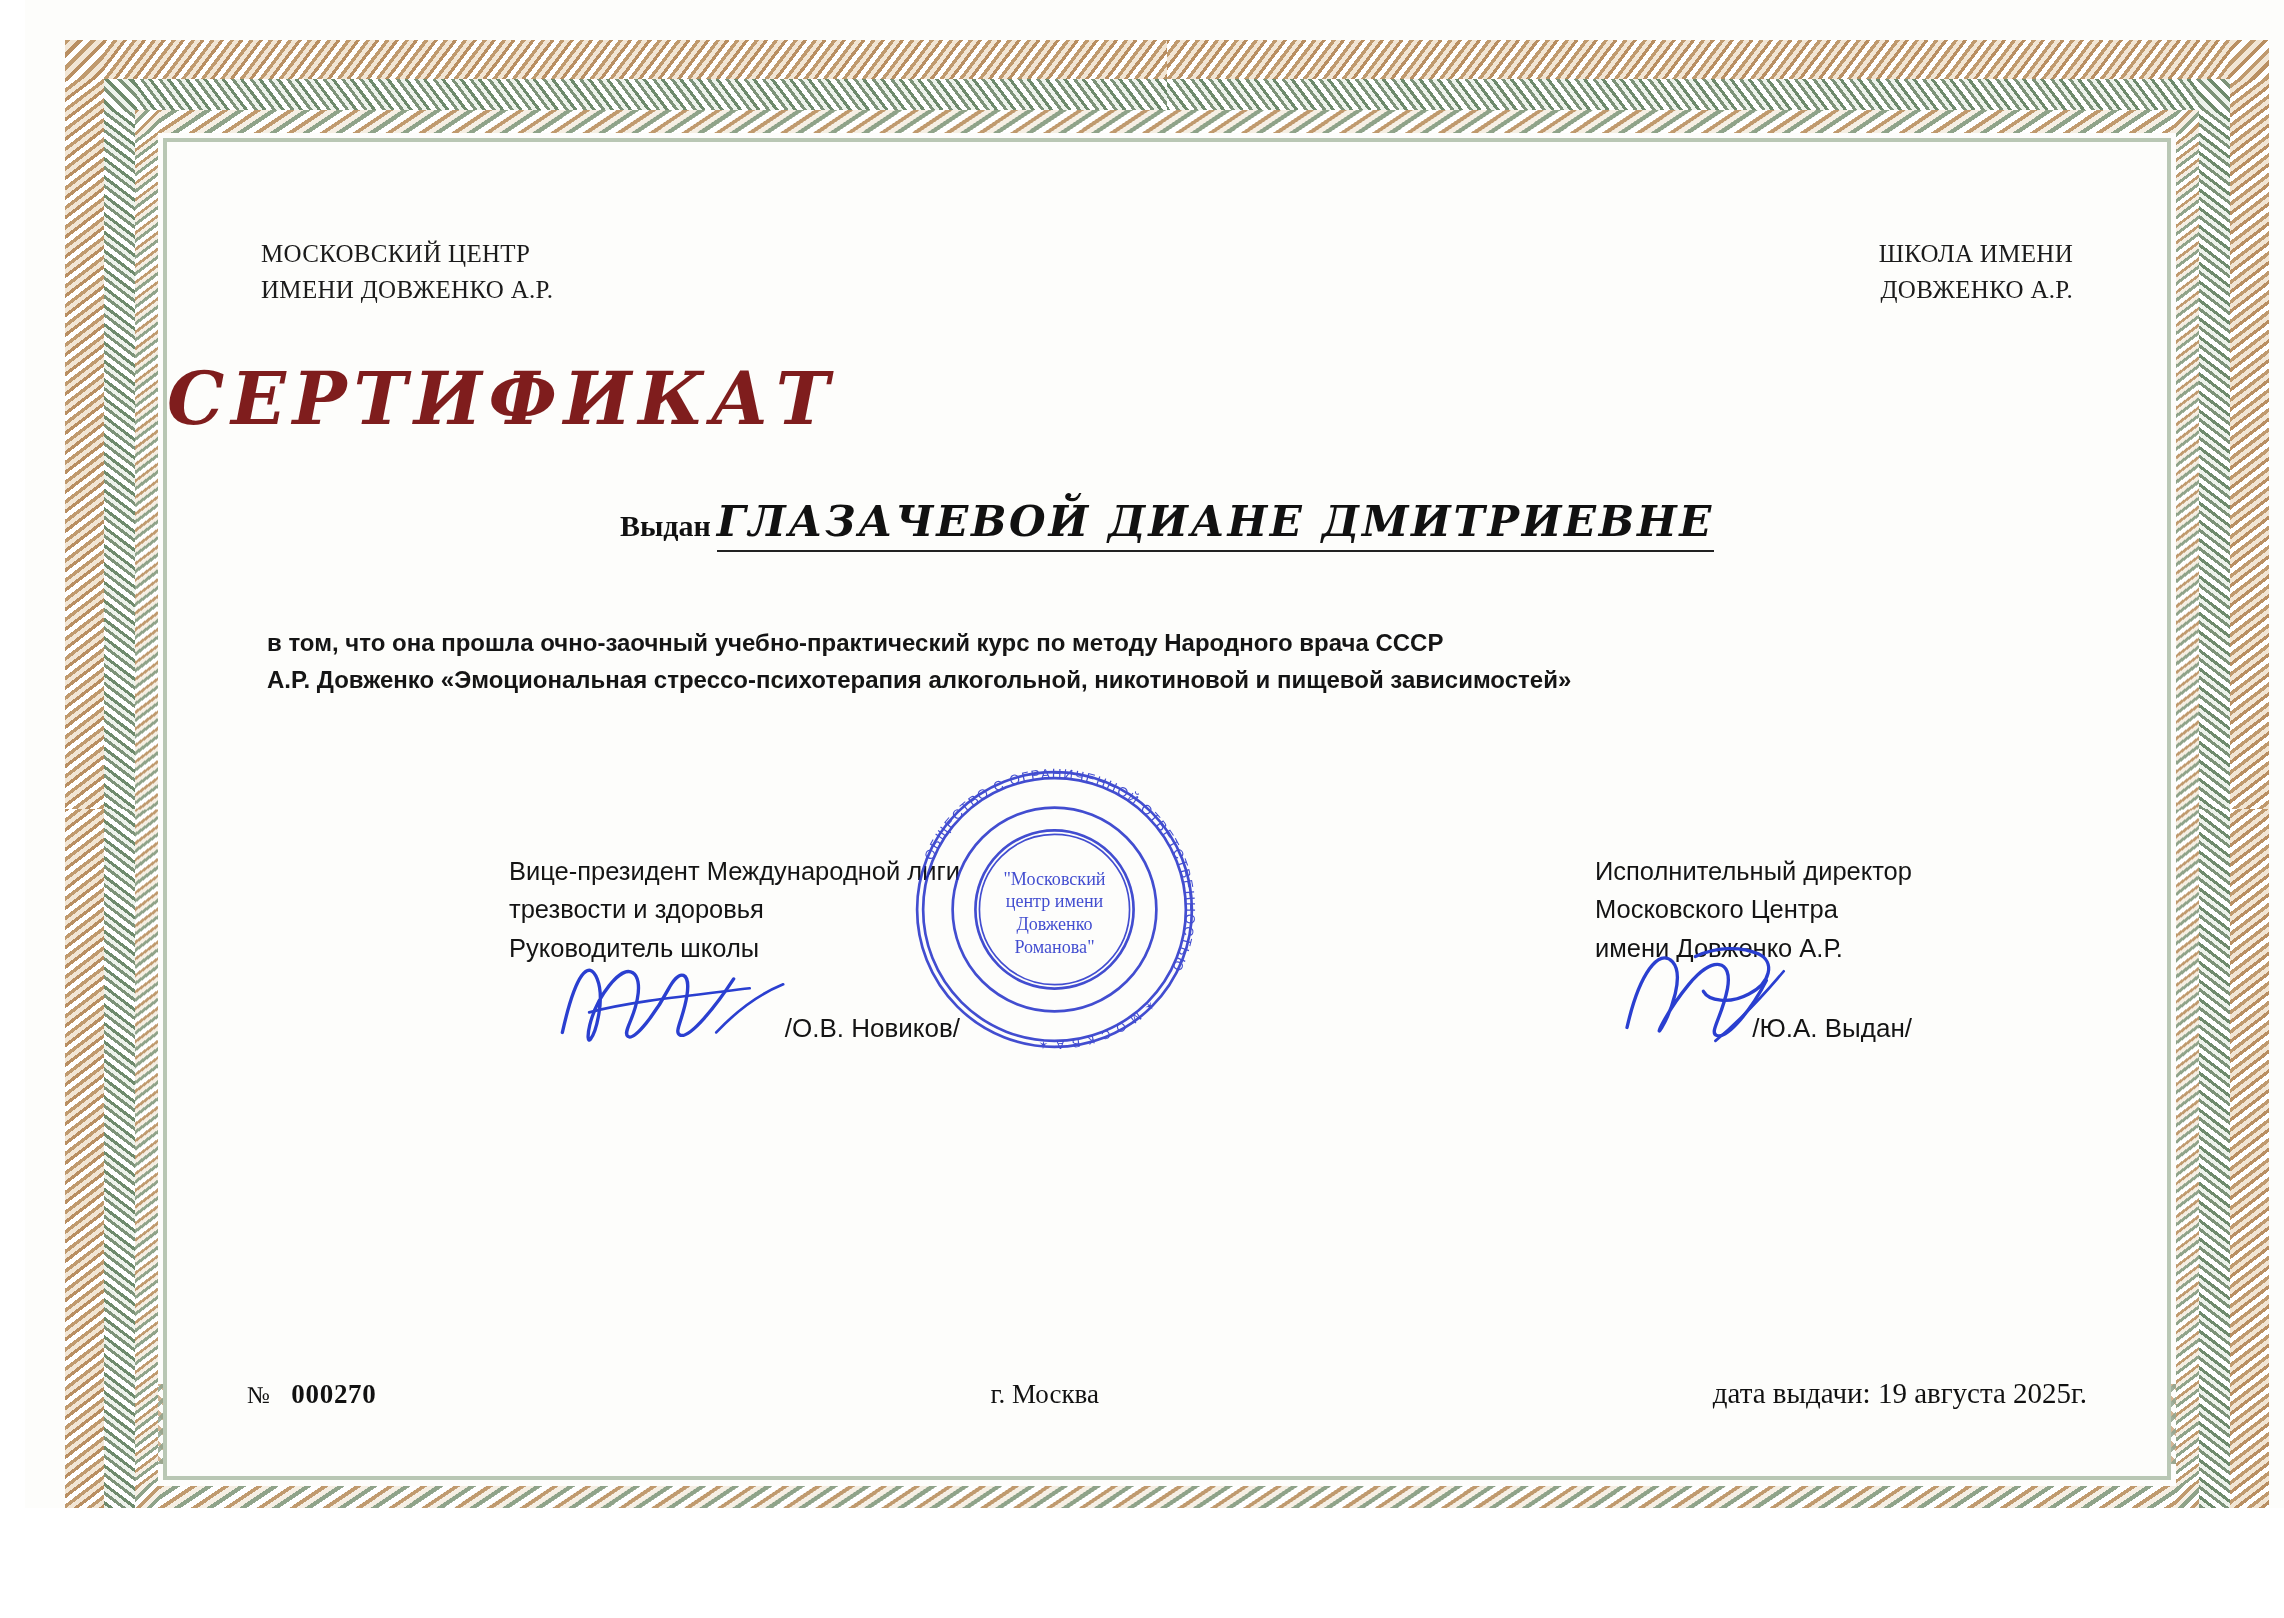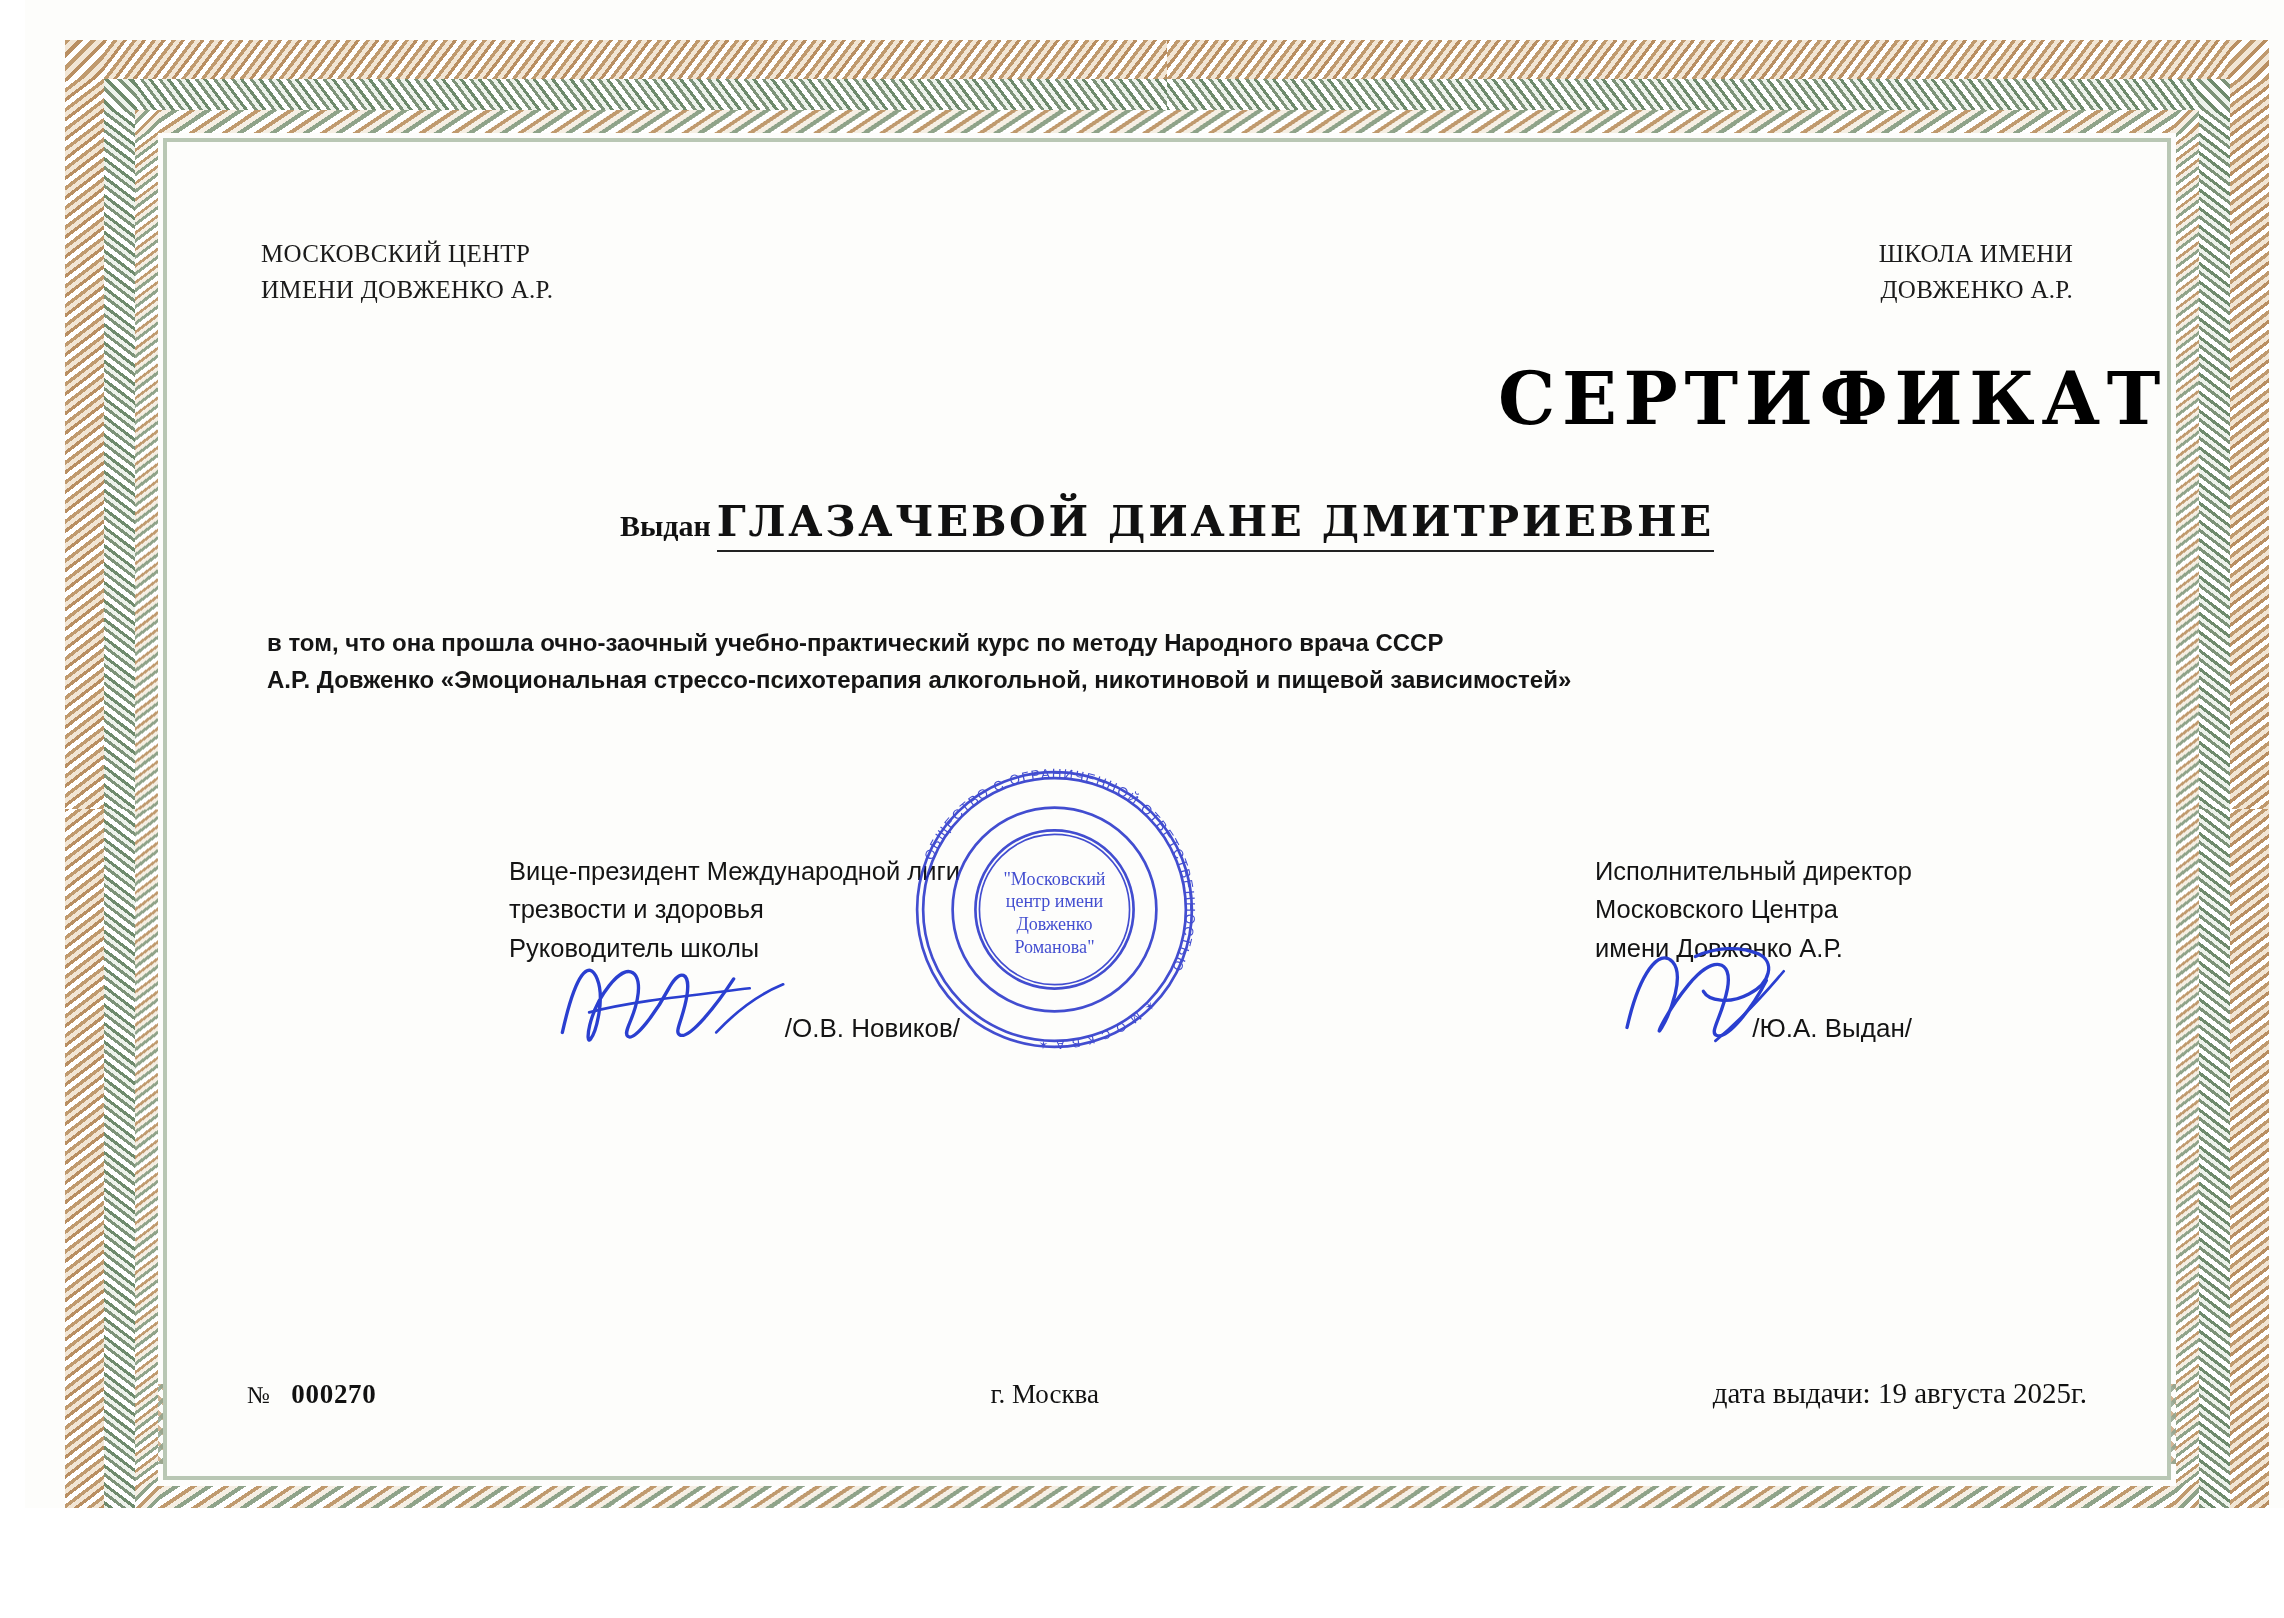--- a/index.html
+++ b/index.html
@@ -155,45 +155,47 @@
     color: #1b1b1b;
     letter-spacing: 0.3px;
   }
   .org-right { text-align: right; }
 
   .title {
     position: absolute;
     top: 214px;
     left: 0;
     width: 100%;
-    text-align: right;
+    text-align: left;
     font-family: "DejaVu Serif", serif;
+    font-style: italic;
     font-weight: 700;
     font-size: 72px;
     letter-spacing: 6.7px;
-    color: #000000;
+    color: #7f1d1d;
   }
 
   .issued-row {
     position: absolute;
     top: 355px;
     left: 0;
     width: 100%;
     display: flex;
     justify-content: center;
     align-items: baseline;
     gap: 6px;
   }
   .issued-label {
     font-size: 30px;
     font-weight: 700;
     color: #111;
   }
   .recipient {
     font-family: "DejaVu Serif", serif;
+    font-style: italic;
     font-weight: 700;
     font-size: 42px;
     letter-spacing: 2.7px;
     color: #111;
     border-bottom: 2px solid #222;
     padding-bottom: 4px;
   }
 
   .body-text {
     position: absolute;

